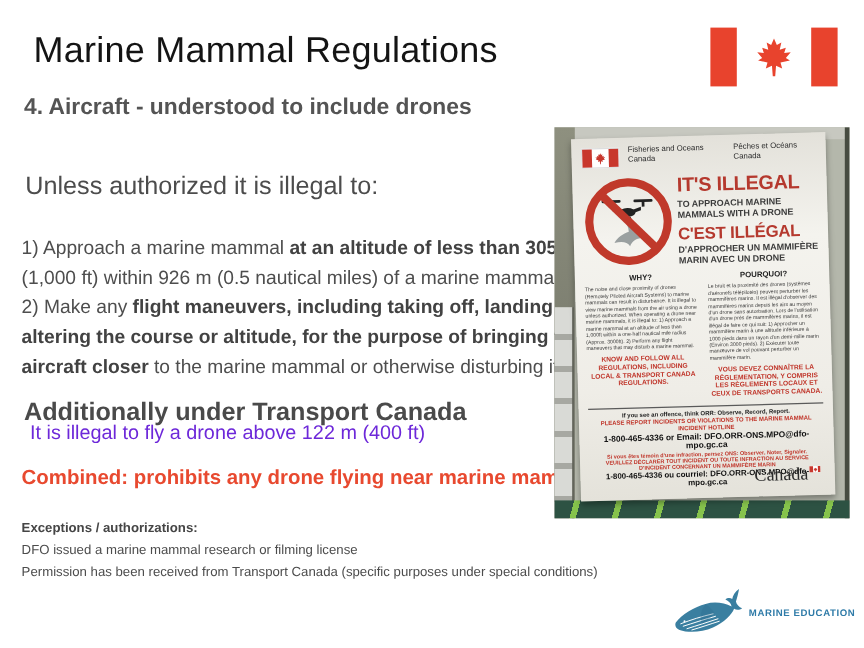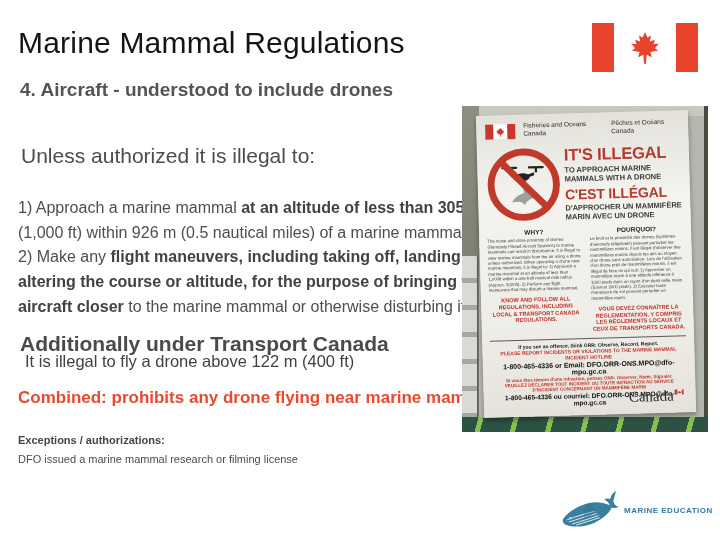--- a/index.html
+++ b/index.html
@@ -1,29 +1,29 @@
 <!DOCTYPE html>
 <html><head>
 <meta charset="utf-8">
 <style>
   html,body{margin:0;padding:0;}
   body{width:720px;height:540px;background:#ffffff;font-family:"Liberation Sans",sans-serif;overflow:hidden;}
   .slide{position:relative;width:720px;height:540px;background:#ffffff;}
 
   
-  .title{position:absolute;left:18px;top:26px;font-size:30px;font-weight:400;color:#141414;letter-spacing:.2px;}
+  .title{position:absolute;left:28px;top:26px;font-size:30px;font-weight:400;color:#141414;letter-spacing:.2px;}
   .section-heading{position:absolute;left:20px;top:78px;font-size:19px;font-weight:700;color:#545454;line-height:24px;text-align:center;}
   .section-heading .line2{padding-left:16px;display:block;}
   .intro{position:absolute;left:21px;top:144px;font-size:21px;font-weight:400;color:#4c4c4c;}
   .rule{position:absolute;left:18px;width:472px;font-size:16px;line-height:25px;color:#4e4e4e;}
   .rule b{color:#424242;}
   .rule1{top:179px;}
   .rule2{top:228px;}
   .transport-heading{position:absolute;left:20px;top:316px;font-size:21px;font-weight:700;color:#4a4a4a;margin-top:16px;}
-  .transport-rule{position:absolute;left:25px;top:352px;font-size:16.5px;color:#404040;}
+  .transport-rule{position:absolute;left:25px;top:352px;font-size:16.5px;color:#6d28d9;}
   .combined{position:absolute;left:18px;top:388px;font-size:17px;font-weight:700;color:#E8492F;}
   .exceptions{position:absolute;left:18px;top:431px;width:630px;font-size:11px;line-height:18.5px;color:#4c4c4c;}
   .exceptions .exc-heading{font-weight:700;color:#454545;}
 
   
   .flag{position:absolute;left:592px;top:23px;width:106px;height:49px;background:#ffffff;}
   .flag .bar{position:absolute;top:0;width:22px;height:49px;background:#E8432D;}
   .flag .bar.left{left:0;}
   .flag .bar.right{right:0;}
   .flag svg{position:absolute;left:50%;top:50%;transform:translate(-50%,-50%);width:34px;height:38px;}
@@ -108,20 +108,21 @@
 
   <p class="rule rule2"><span>2) Make any </span><b>flight maneuvers, including taking off, landing or altering the course or altitude, for the purpose of bringing the aircraft closer</b><span> to the marine mammal or otherwise disturbing it</span></p>
 
   <div class="transport-heading">Additionally under Transport Canada</div>
   <div class="transport-rule">It is illegal to fly a drone above 122 m (400 ft)</div>
   <div class="combined">Combined: prohibits any drone flying near marine mammals</div>
 
   <div class="exceptions">
     <div class="exc-heading">Exceptions / authorizations:</div>
     <div>DFO issued a marine mammal research or filming license</div>
+    <div>Permission has been received from Transport Canada (specific purposes under special conditions)</div>
   </div>
 
   <div class="photo">
     <div class="photo-top"></div>
     <div class="photo-left"></div>
     <div class="metal"></div>
     <div class="photo-right"></div>
     <div class="grass"></div>
 
     <div class="poster">

